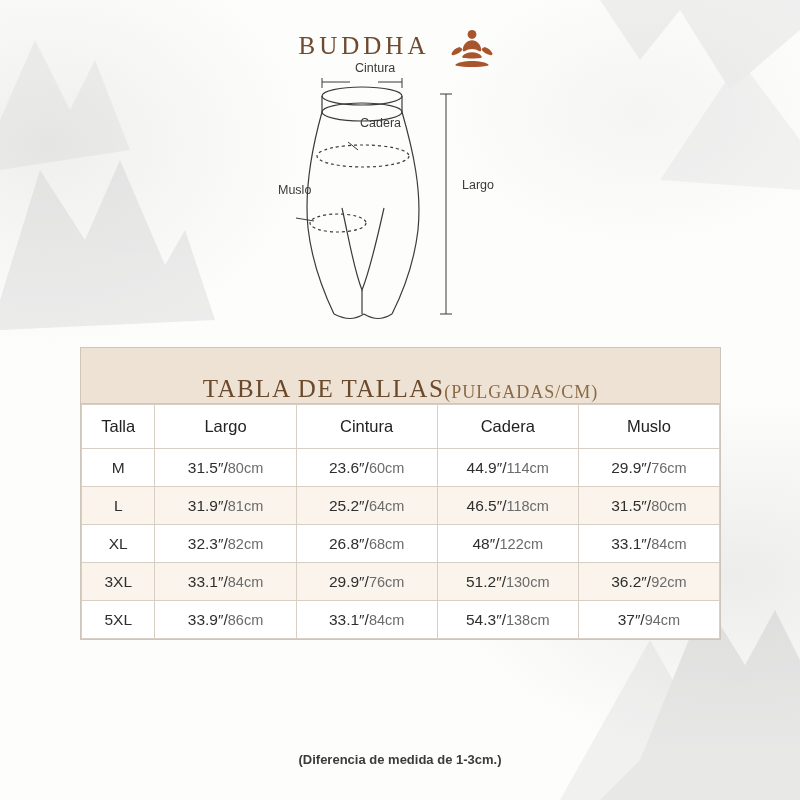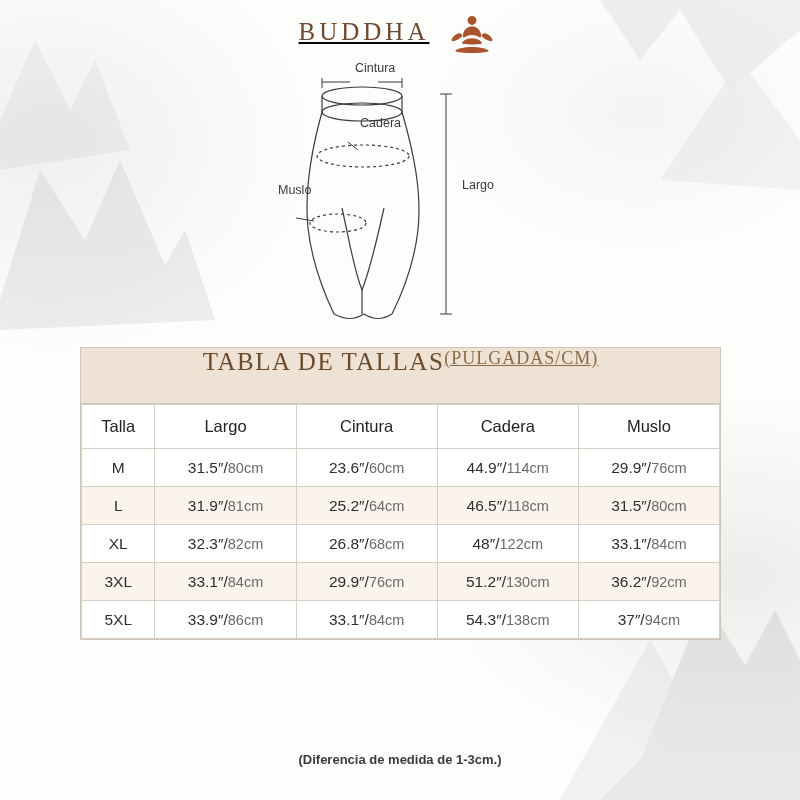--- a/index.html
+++ b/index.html
@@ -19,26 +19,25 @@
       #fdfdfc;
   }
   .mountains {
     position: absolute; inset: 0;
     pointer-events: none;
   }
 
   
   .brand {
     position: absolute;
-    top: 8px; left: 0; right: 0;
+    top: 22px; left: 0; right: 0;
     display: flex;
     align-items: center;
     justify-content: center;
     gap: 14px;
-    text-decoration: underline;
   }
   .brand-word {
     font-family: "Liberation Serif", serif;
     font-size: 25px;
     letter-spacing: 4px;
     color: #6f4a2e;
     font-weight: 400;
   }
   .brand-logo { width: 58px; height: 48px; display: block; }
 
@@ -62,36 +61,35 @@
     position: absolute;
     left: 80px; top: 347px;
     width: 641px;
     border: 1px solid #cfc6bb;
     background: #fff;
   }
   .table-title {
     background: #eee2d4;
     height: 56px;
     display: flex;
-    align-items: flex-start;
+    align-items: flex-end;
     justify-content: center;
     border-bottom: 1px solid #cfc6bb;
   }
   .table-title .t1 {
     font-family: "Liberation Serif", serif;
     font-size: 25px;
     letter-spacing: 1.5px;
     color: #6b4a2c;
   }
   .table-title .t2 {
     font-family: "Liberation Serif", serif;
     font-size: 18px;
     letter-spacing: 1px;
     color: #8a6a46;
-    text-decoration: underline;
   }
   table { width: 100%; border-collapse: collapse; }
   th, td {
     border: 1px solid #d7cec4;
     text-align: center;
     font-size: 15.5px;
     color: #2e2e2e;
     height: 38px;
     font-family: "Liberation Sans", sans-serif;
     font-weight: normal;

